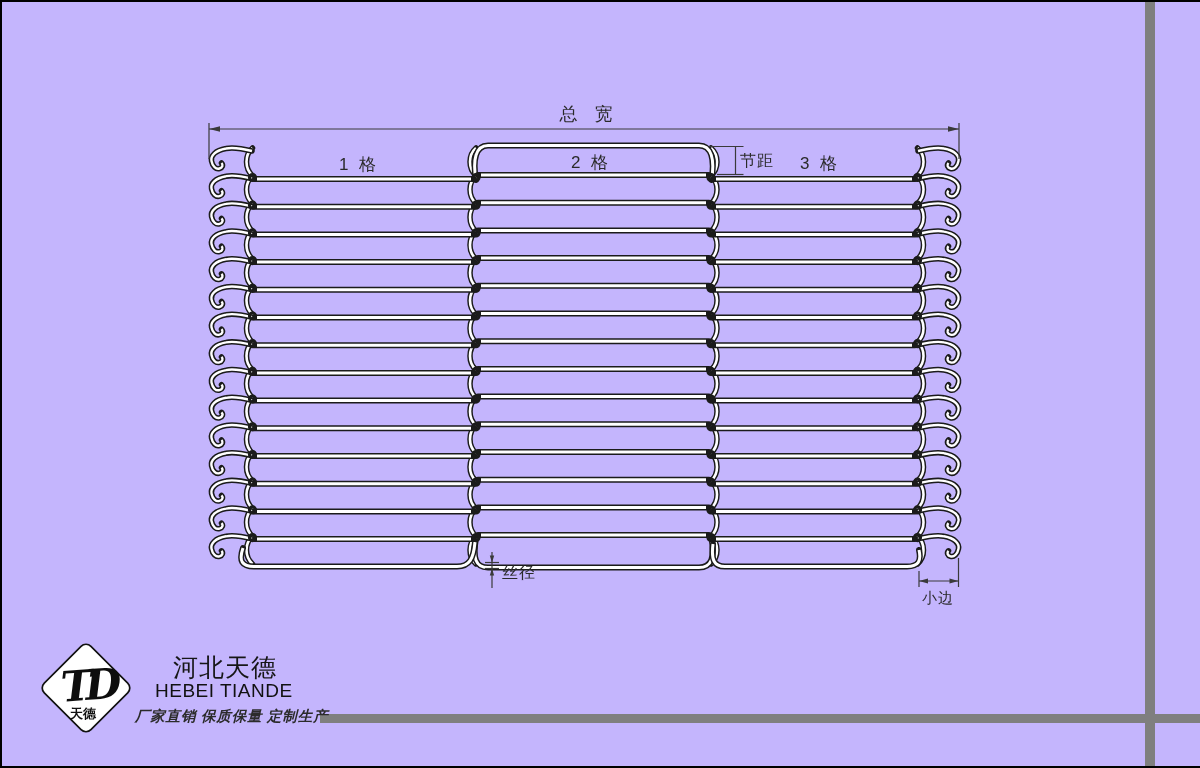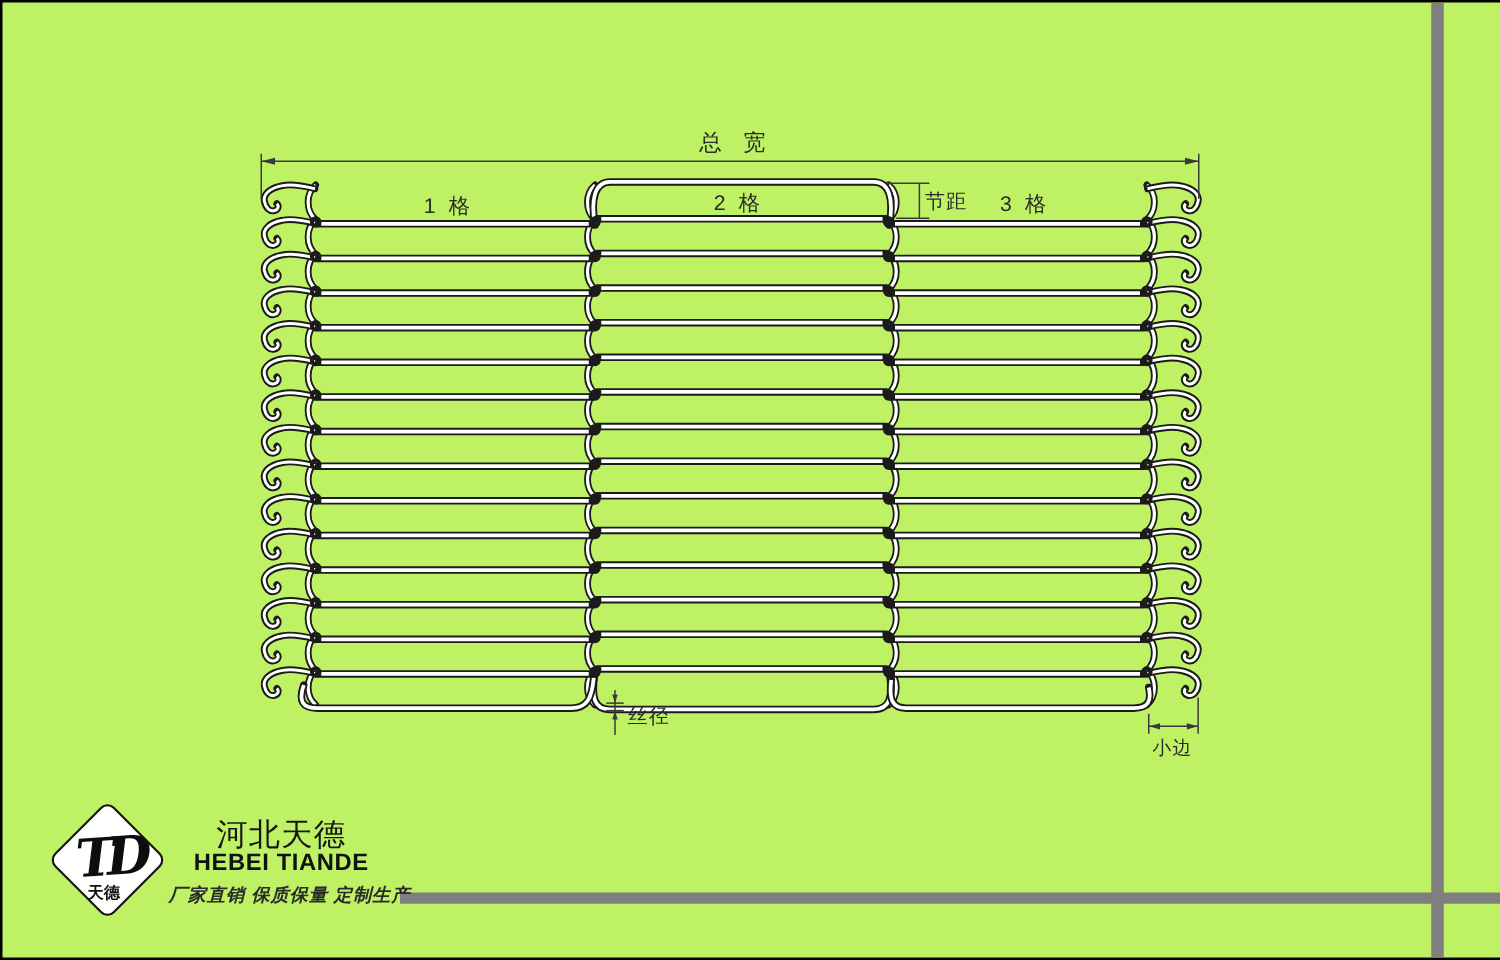--- a/index.html
+++ b/index.html
@@ -1,31 +1,31 @@
 <!DOCTYPE html>
 <html><head>
 <meta charset="utf-8">
 <style>
   html,body{margin:0;padding:0;background:#e8e8e8;}
   .canvas{
-    position:relative;width:1200px;height:768px;background:#bef264;
+    position:relative;width:1200px;height:768px;background:#c4b5fd;
     border-top:2px solid #000;border-left:2px solid #000;border-bottom:2px solid #000;
     box-sizing:border-box;overflow:hidden;
     font-family:"Liberation Sans",sans-serif;
   }
   svg.diagram{position:absolute;left:0;top:0;width:1198px;height:766px;}
   svg text{font-family:"Liberation Sans",sans-serif;fill:#2a2a2a;}
   .bar-h{position:absolute;left:318px;top:712px;width:882px;height:9px;background:#7f7f7f;}
   .bar-v{position:absolute;left:1143px;top:0;width:10px;height:768px;background:#7f7f7f;}
   .logo{position:absolute;left:0;top:0;width:1200px;height:768px;pointer-events:none;}
   .seal{position:absolute;left:34px;top:636px;width:100px;height:100px;}
   .seal .mono{font-family:"DejaVu Serif",serif;font-style:italic;font-weight:bold;font-size:42px;letter-spacing:-7px;fill:#0d0d0d;}
   .seal .seal-cn{font-size:13px;font-weight:bold;fill:#111;text-anchor:middle;}
   .co-cn{position:absolute;left:171px;top:649px;font-size:25px;font-weight:400;letter-spacing:1px;color:#161616;}
-  .co-en{position:absolute;left:153px;top:678px;font-size:19px;font-weight:bold;letter-spacing:.5px;color:#111;}
+  .co-en{position:absolute;left:153px;top:678px;font-size:19px;font-weight:normal;letter-spacing:.5px;color:#111;}
   .tagline{position:absolute;left:133px;top:705px;font-size:14.5px;font-weight:600;letter-spacing:.8px;color:#2b2b2b;font-style:italic;}
 </style>
 </head>
 <body>
 
 <div class="canvas">
 
   <svg class="diagram" viewBox="0 0 1198 766">
     <g id="belt-group">
         <path d="M250.5,146 c-8,7 -8,20.7 0,27.73 c-8,7 -8,20.7 0,27.73 c-8,7 -8,20.7 0,27.73 c-8,7 -8,20.7 0,27.73 c-8,7 -8,20.7 0,27.73 c-8,7 -8,20.7 0,27.73 c-8,7 -8,20.7 0,27.73 c-8,7 -8,20.7 0,27.73 c-8,7 -8,20.7 0,27.73 c-8,7 -8,20.7 0,27.73 c-8,7 -8,20.7 0,27.73 c-8,7 -8,20.7 0,27.73 c-8,7 -8,20.7 0,27.73 c-8,7 -8,20.7 0,27.73 c-8,7 -8,20.7 0,27.73" fill="none" stroke="#1b1b1b" stroke-width="5.5" stroke-linecap="round" stroke-linejoin="round"></path>

